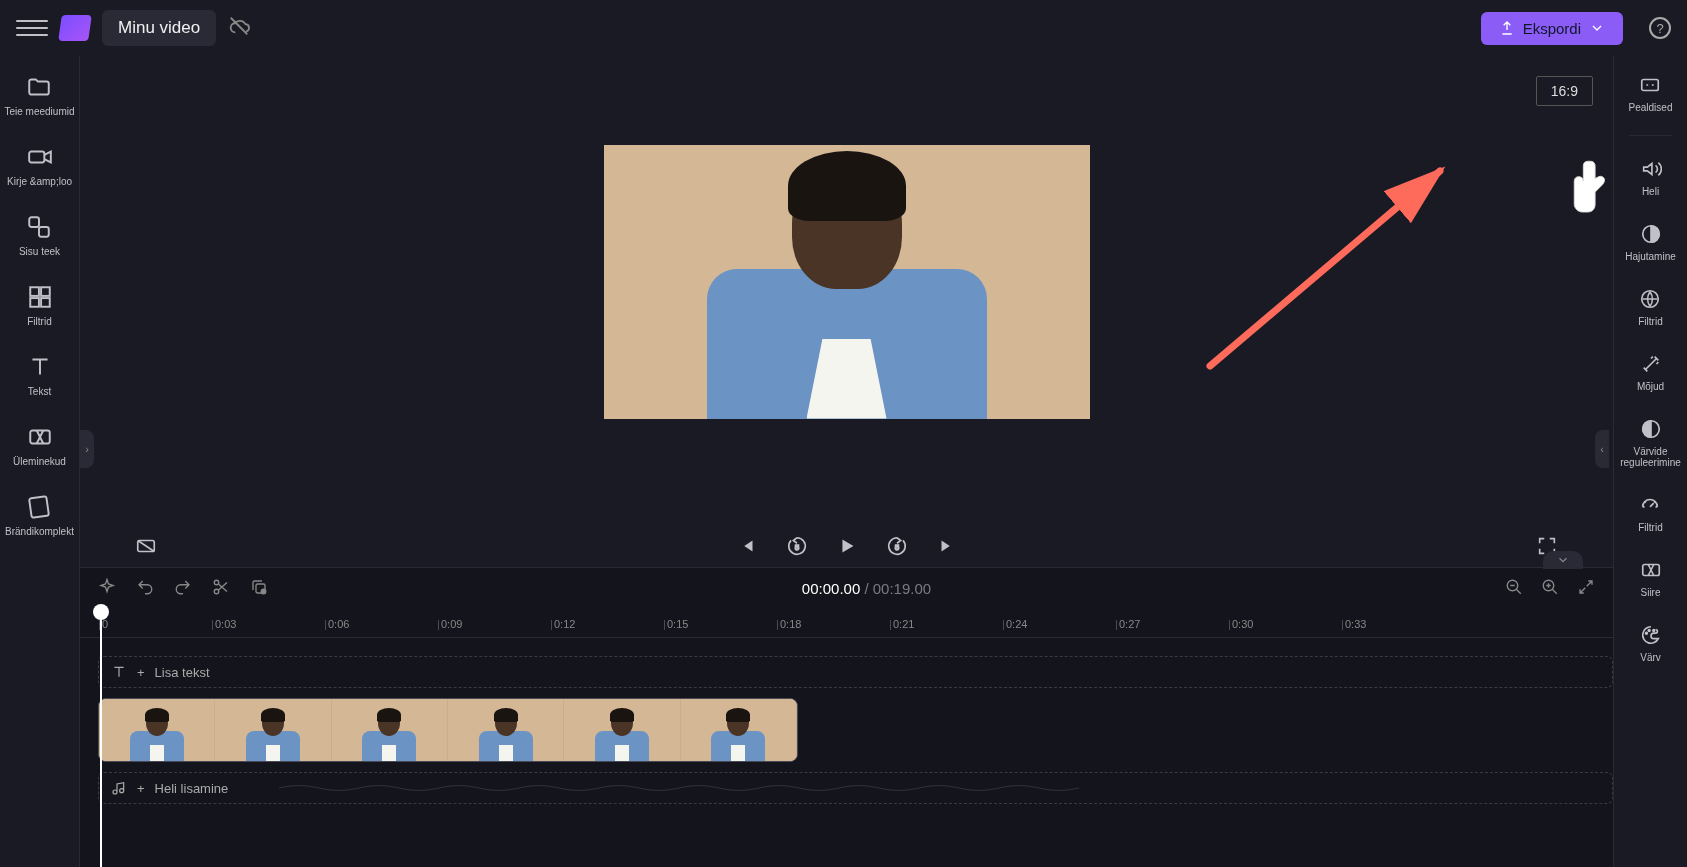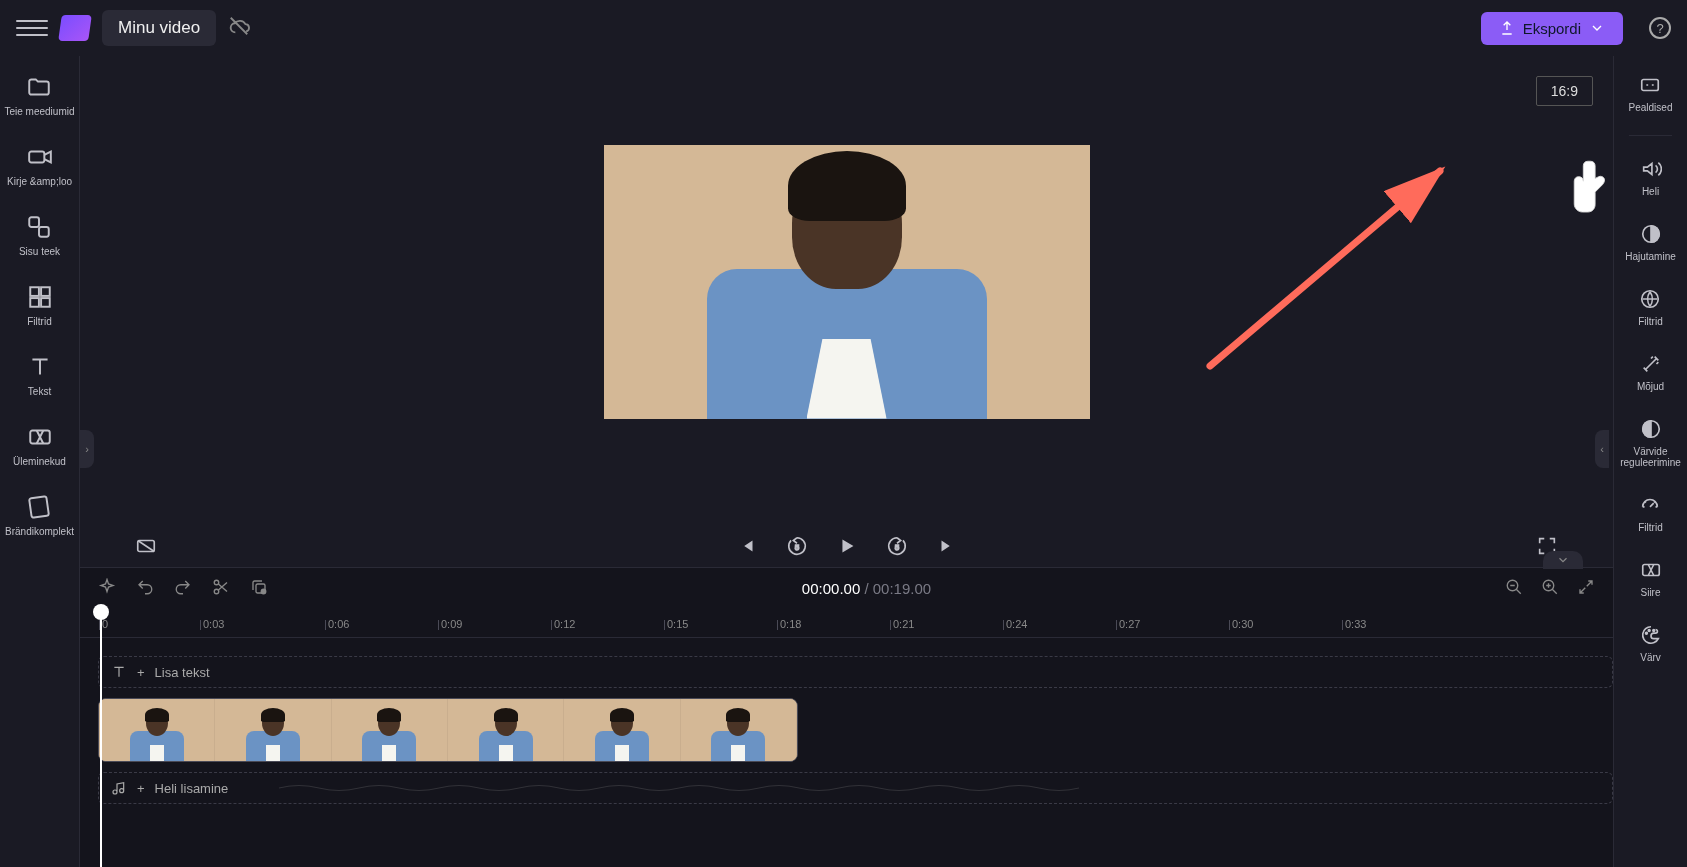--- a/index.html
+++ b/index.html
@@ -277,21 +277,21 @@
               </svg></div>
           <div class="tl-tool"><svg viewBox="0 0 24 24" fill="none" stroke="currentColor" stroke-width="1.8">
                 <path d="M20 4l-7 7M4 20l7-7M15 4h5v5M9 20H4v-5"></path>
               </svg></div>
         </div>
       </div>
 
       <div class="ruler">
         <div class="playhead"></div>
         <span class="ruler-tick" style="left:22px">0</span>
-        <span class="ruler-tick" style="left:123px">0:03</span>
+        <span class="ruler-tick" style="left:135px">0:03</span>
         <span class="ruler-tick" style="left:248px">0:06</span>
         <span class="ruler-tick" style="left:361px">0:09</span>
         <span class="ruler-tick" style="left:474px">0:12</span>
         <span class="ruler-tick" style="left:587px">0:15</span>
         <span class="ruler-tick" style="left:700px">0:18</span>
         <span class="ruler-tick" style="left:813px">0:21</span>
         <span class="ruler-tick" style="left:926px">0:24</span>
         <span class="ruler-tick" style="left:1039px">0:27</span>
         <span class="ruler-tick" style="left:1152px">0:30</span>
         <span class="ruler-tick" style="left:1265px">0:33</span>

